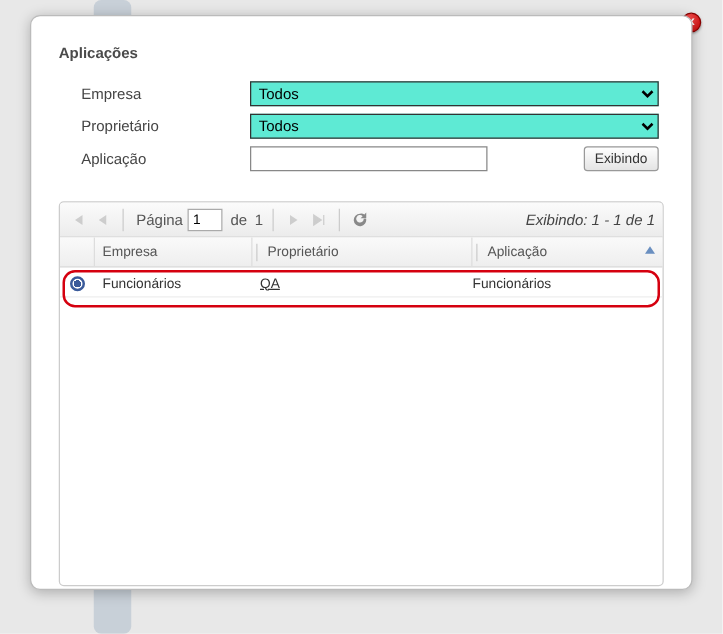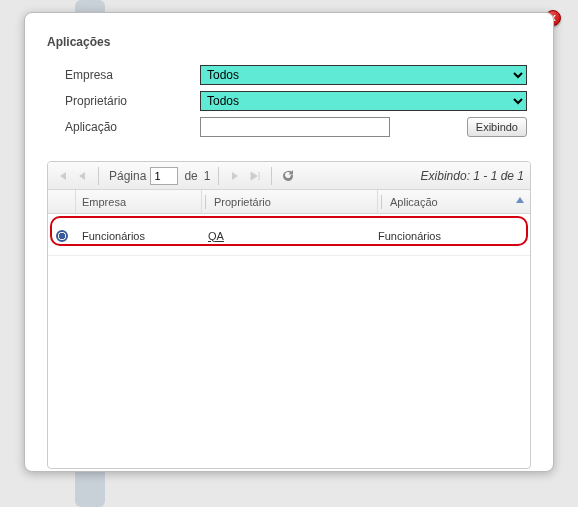--- a/index.html
+++ b/index.html
@@ -186,21 +186,21 @@
     position: absolute;
     left: 2px; right: 2px;
     top: 2px;
     height: 30px;
     border: 2px solid #d5000f;
     border-radius: 10px;
     pointer-events: none;
   }
   .row {
     display: flex;
-    height: 40px;
+    height: 22px;
     align-items: center;
     border-bottom: 1px solid #eee;
     margin-top: 2px;
   }
   .row .cell {
     padding: 0 6px;
     font-size: 11px;
     color: #333;
   }
   .cell.sel { width: 28px; display:flex; align-items:center; justify-content:center; }

